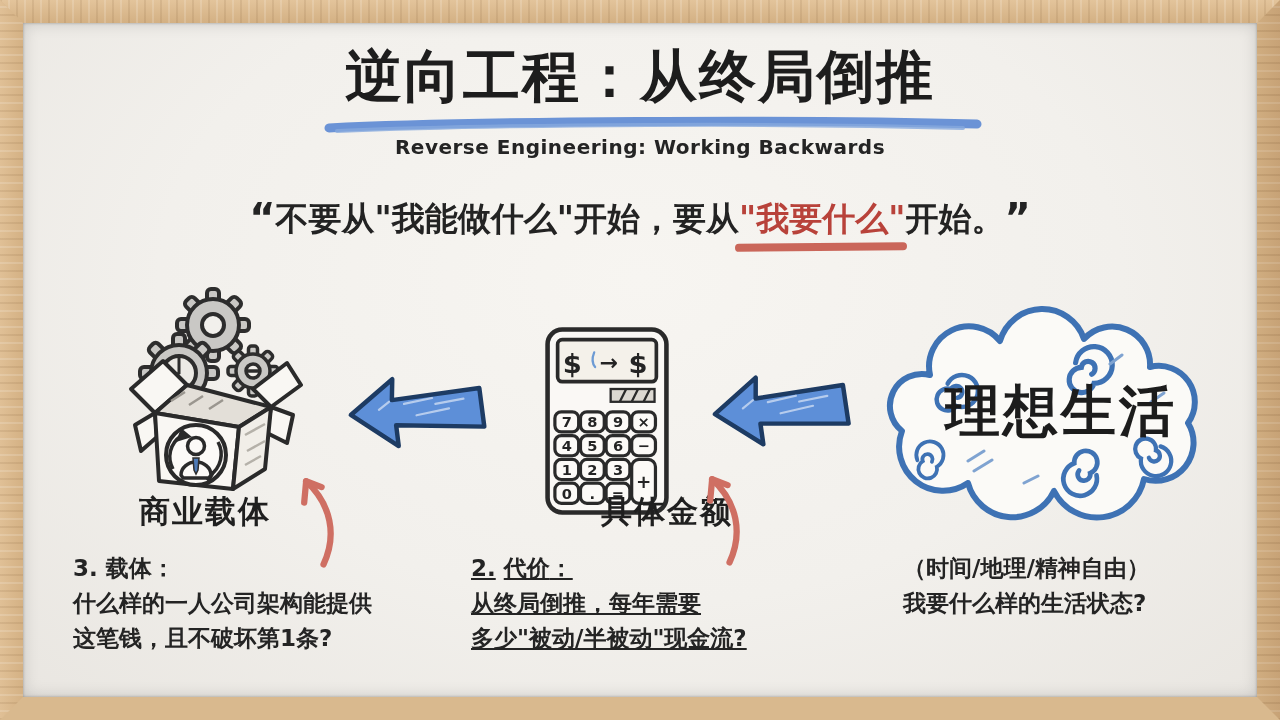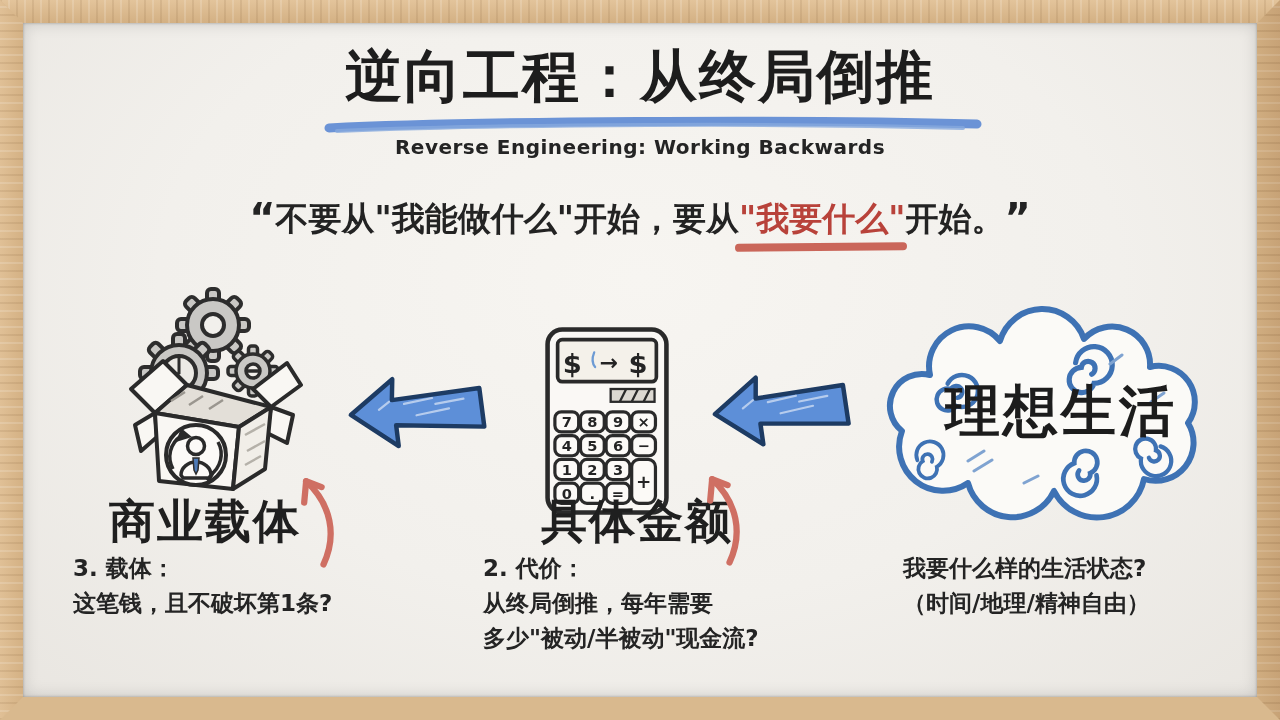--- a/index.html
+++ b/index.html
@@ -47,30 +47,30 @@
     height:8px; background:#c65a4d; border-radius:5px; transform:rotate(-.6deg); opacity:.92; }
 
   .icon-box   { left:82px;  top:262px; width:202px; height:206px; }
   .arrow-1    { left:303px; top:346px; width:182px; height:82px; transform:rotate(-3deg); }
   .icon-calc  { left:520px; top:292px; width:128px; height:212px; }
   .arrow-2    { left:666px; top:344px; width:184px; height:82px; transform:rotate(-4deg); }
   .icon-cloud { left:849px; top:259px; width:350px; height:262px; }
   .cloud-label { left:878px; top:352px; width:320px; text-align:center;
     font-size:55px; font-weight:900; color:#1c1c1c; letter-spacing:3px; }
 
-  .node-label { font-size:46px; font-weight:900; color:#1f1f1f; text-align:center; letter-spacing:2px; }
+  .node-label { font-size:31px; font-weight:900; color:#1f1f1f; text-align:center; letter-spacing:2px; }
   .label-carrier { left:32px;  top:468px; width:300px; }
   .label-amount  { left:410px; top:468px; width:300px;text-align:right; }
 
   .red-arrow-1 { left:258px; top:444px; width:58px; height:102px; }
   .red-arrow-2 { left:664px; top:442px; width:58px; height:102px; }
 
   .note { top:528px; font-size:23px; font-weight:800; color:#242424; line-height:35px; }
   .note-3 { left:50px;  width:405px; }
-  .note-2 { left:460px; width:405px; }
+  .note-2 { left:448px; width:405px;text-decoration:underline; }
   .note-1 { left:880px; width:350px; }
   .note .num { margin-right:8px; }
   .circled { position:relative; display:inline-block; }
   .circled::before { content:""; position:absolute; left:-9px; right:-7px; top:-6px; bottom:-3px;
     border:3.5px solid #cb6f63; border-radius:50%; transform:rotate(-4deg); }
 
   svg text { font-family:"DejaVu Sans","Liberation Sans",sans-serif; font-weight:bold; fill:#242424; }
 </style>
 </head>
 <body>
@@ -252,26 +252,27 @@
       <path d="M44 100 C 58 70, 52 38, 26 14" stroke="#cf6f63" stroke-width="6.5" fill="none" stroke-linecap="round"></path>
       <path d="M26 14 L42 20 M26 14 L24 36" stroke="#cf6f63" stroke-width="6.5" fill="none" stroke-linecap="round"></path>
     </svg>
     <svg class="red-arrow-2" viewBox="0 0 60 104">
       <path d="M44 100 C 58 70, 52 38, 26 14" stroke="#cf6f63" stroke-width="6.5" fill="none" stroke-linecap="round"></path>
       <path d="M26 14 L42 20 M26 14 L24 36" stroke="#cf6f63" stroke-width="6.5" fill="none" stroke-linecap="round"></path>
     </svg>
 
     <div class="note note-3">
       <div><span class="num">3.</span><span>载体</span><span>：</span></div>
+      <div>什么样的一人公司架构能提供</div>
       <div>这笔钱，且不破坏第1条?</div>
     </div>
     <div class="note note-2">
       <div><span class="num">2.</span><span>代价</span><span>：</span></div>
       <div>从终局倒推，每年需要</div>
       <div>多少"被动/半被动"现金流?</div>
     </div>
     <div class="note note-1">
+      <div>（时间/地理/精神自由）</div>
       <div>我要什么样的生活状态?</div>
-      <div>（时间/地理/精神自由）</div>
     </div>
 
   </div>
 </div>
 
 </body></html>

